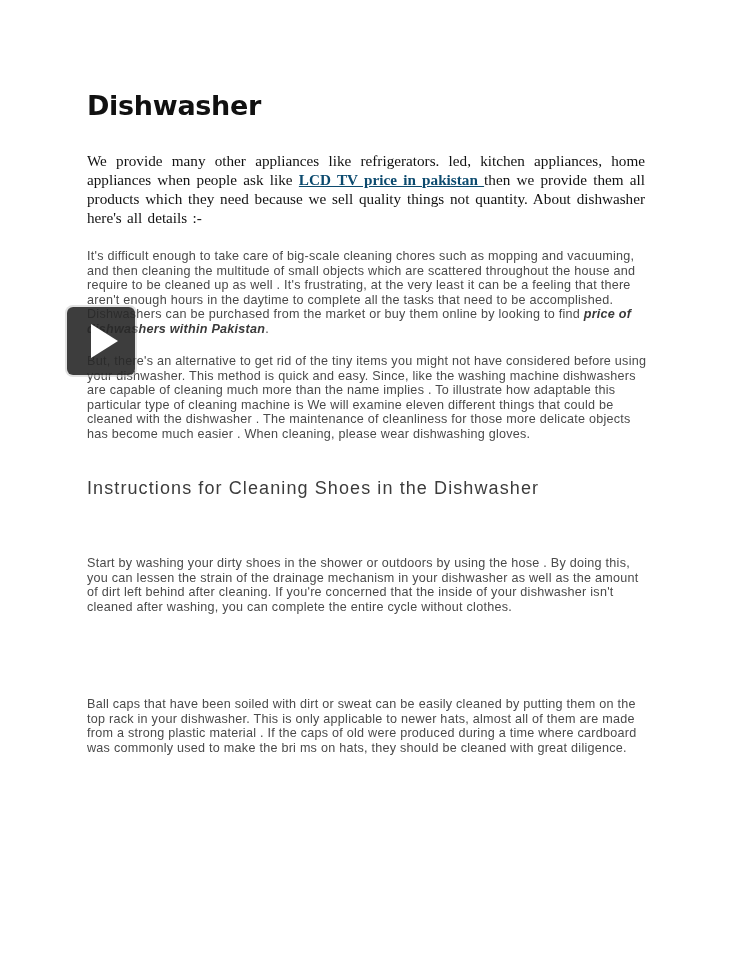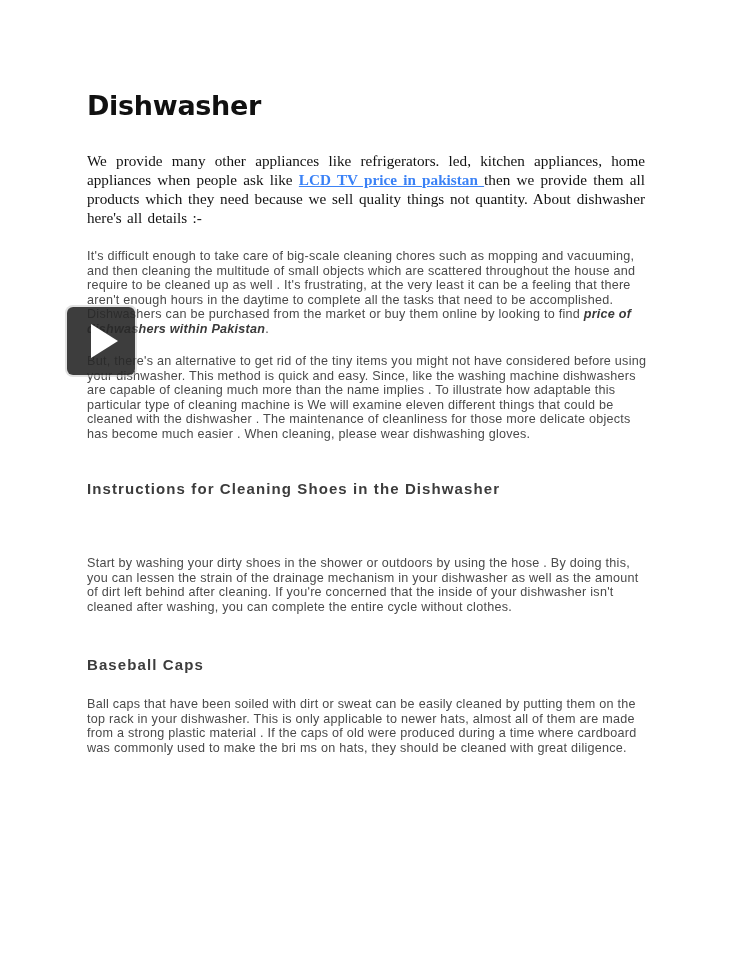--- a/index.html
+++ b/index.html
@@ -40,21 +40,21 @@
     width: 558px;
     margin: 0;
     font-family: "Liberation Serif", serif;
     font-size: 15.2px;
     line-height: 19px;
     color: #111111;
     text-align: justify;
     word-spacing: 1.5px;
   }
   .intro a {
-    color: #3b82f6;
+    color: #0c4a6e;
     font-weight: bold;
     text-decoration: underline;
   }
   .body-text {
     position: absolute;
     left: 87px;
     width: 565px;
     margin: 0;
     font-family: "Liberation Sans", sans-serif;
     font-size: 12.6px;
@@ -66,22 +66,22 @@
     color: #3a3a3a;
     font-style: italic;
     font-weight: bold;
   }
   .heading {
     position: absolute;
     left: 87px;
     width: 560px;
     margin: 0;
     font-family: "Liberation Sans", sans-serif;
-    font-weight: bold;
-    font-size: 15px;
+    font-weight: normal;
+    font-size: 18px;
     line-height: 33px;
     color: #3c3c3c;
     letter-spacing: 1.1px;
   }
   .play-button {
     position: absolute;
     left: 67px;
     top: 307px;
     width: 68px;
     height: 68px;
@@ -106,21 +106,20 @@
   <p class="intro"><span>We provide many other appliances like refrigerators. led, kitchen appliances, home appliances when people ask like </span><a>LCD TV price in pakistan </a><span>then we provide them all products which they need because we sell quality things not quantity. About dishwasher here's all details :-</span></p>
 
   <p class="body-text" style="top:249px;"><span> It's difficult enough to take care of big-scale cleaning chores such as mopping and vacuuming, and then cleaning the multitude of small objects which are scattered throughout the house and require to be cleaned up as well . It's frustrating, at the very least it can be a feeling that there aren't enough hours in the daytime to complete all the tasks that need to be accomplished. Dishwashers can be purchased from the market or buy them online by looking to find </span><b>price of dishwashers within Pakistan</b><span>.</span></p>
 
   <p class="body-text" style="top:354px;">But, there's an alternative to get rid of the tiny items you might not have considered before using your dishwasher. This method is quick and easy. Since, like the washing machine dishwashers are capable of cleaning much more than the name implies . To illustrate how adaptable this particular type of cleaning machine is We will examine eleven different things that could be cleaned with the dishwasher . The maintenance of cleanliness for those more delicate objects has become much easier . When cleaning, please wear dishwashing gloves.</p>
 
   <h2 class="heading" style="top:472px;">Instructions for Cleaning Shoes in the Dishwasher</h2>
 
   <p class="body-text" style="top:556px;">Start by washing your dirty shoes in the shower or outdoors by using the hose . By doing this, you can lessen the strain of the drainage mechanism in your dishwasher as well as the amount of dirt left behind after cleaning. If you're concerned that the inside of your dishwasher isn't cleaned after washing, you can complete the entire cycle without clothes.</p>
 
-  <h2 class="heading" style="top:648px;">Baseball Caps</h2>
 
   <p class="body-text" style="top:697px;">Ball caps that have been soiled with dirt or sweat can be easily cleaned by putting them on the top rack in your dishwasher. This is only applicable to newer hats, almost all of them are made from a strong plastic material . If the caps of old were produced during a time where cardboard was commonly used to make the bri ms on hats, they should be cleaned with great diligence.</p>
 
 
   <div class="play-button">
     <svg width="68" height="68" viewBox="0 0 68 68">
       <polygon points="24,17 24,51 51,34" fill="#ffffff"></polygon>
     </svg>
   </div>
 

